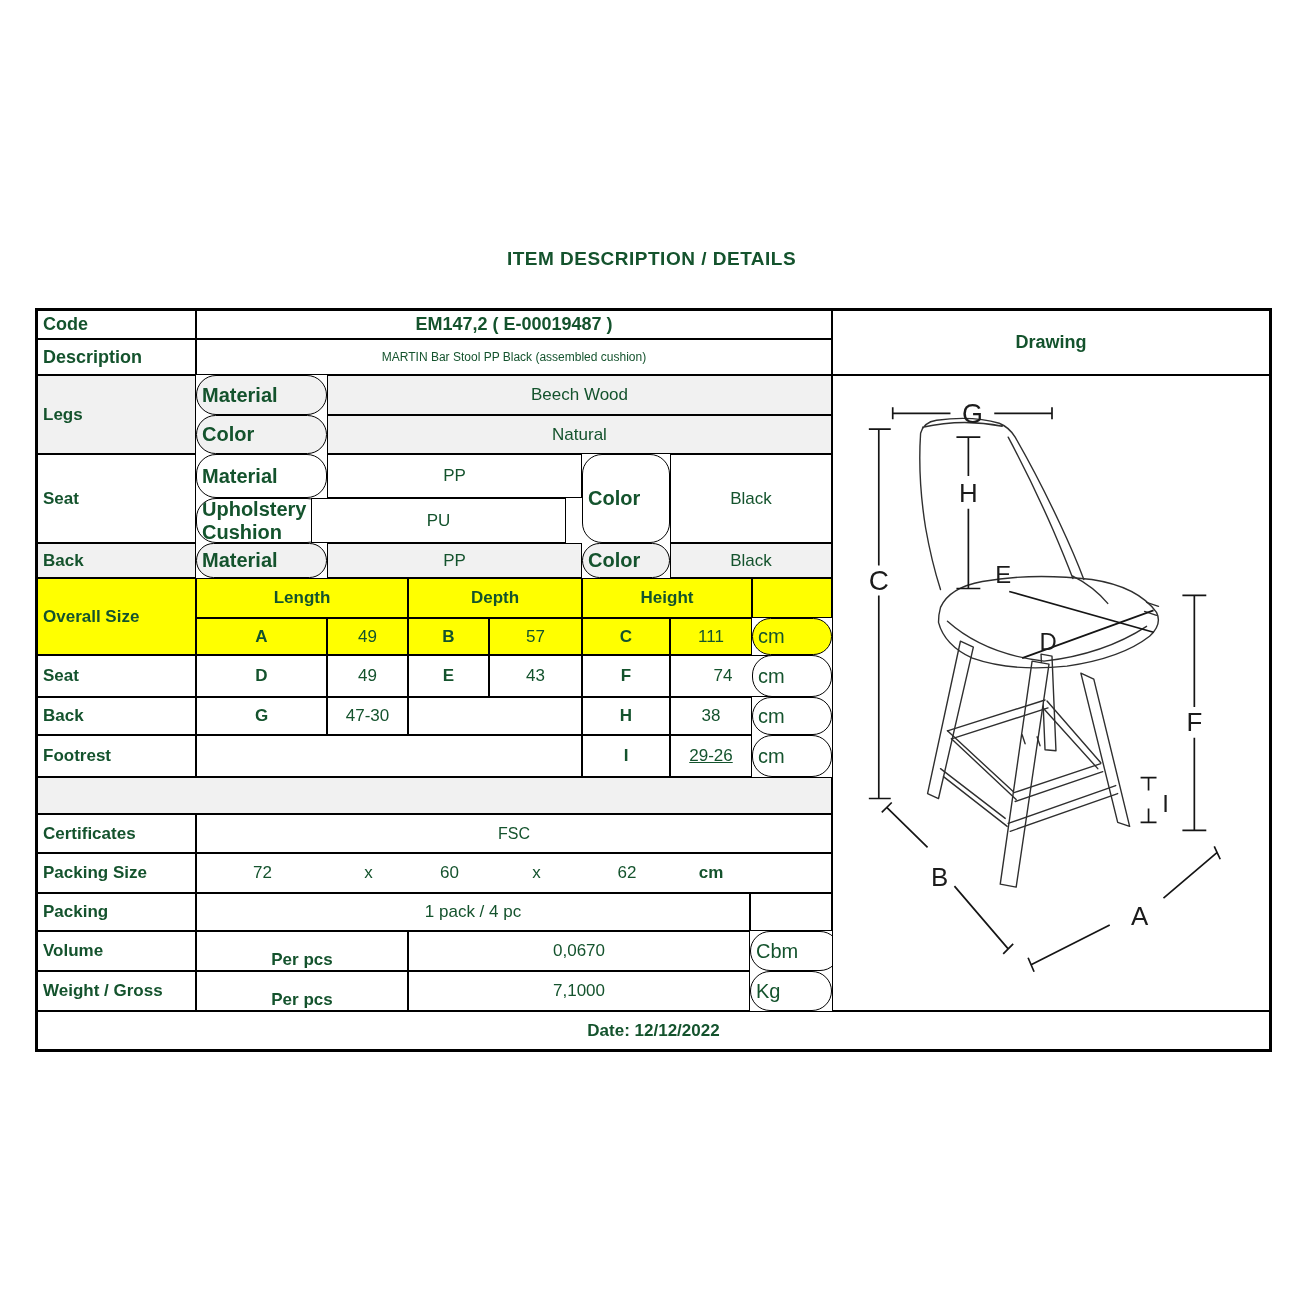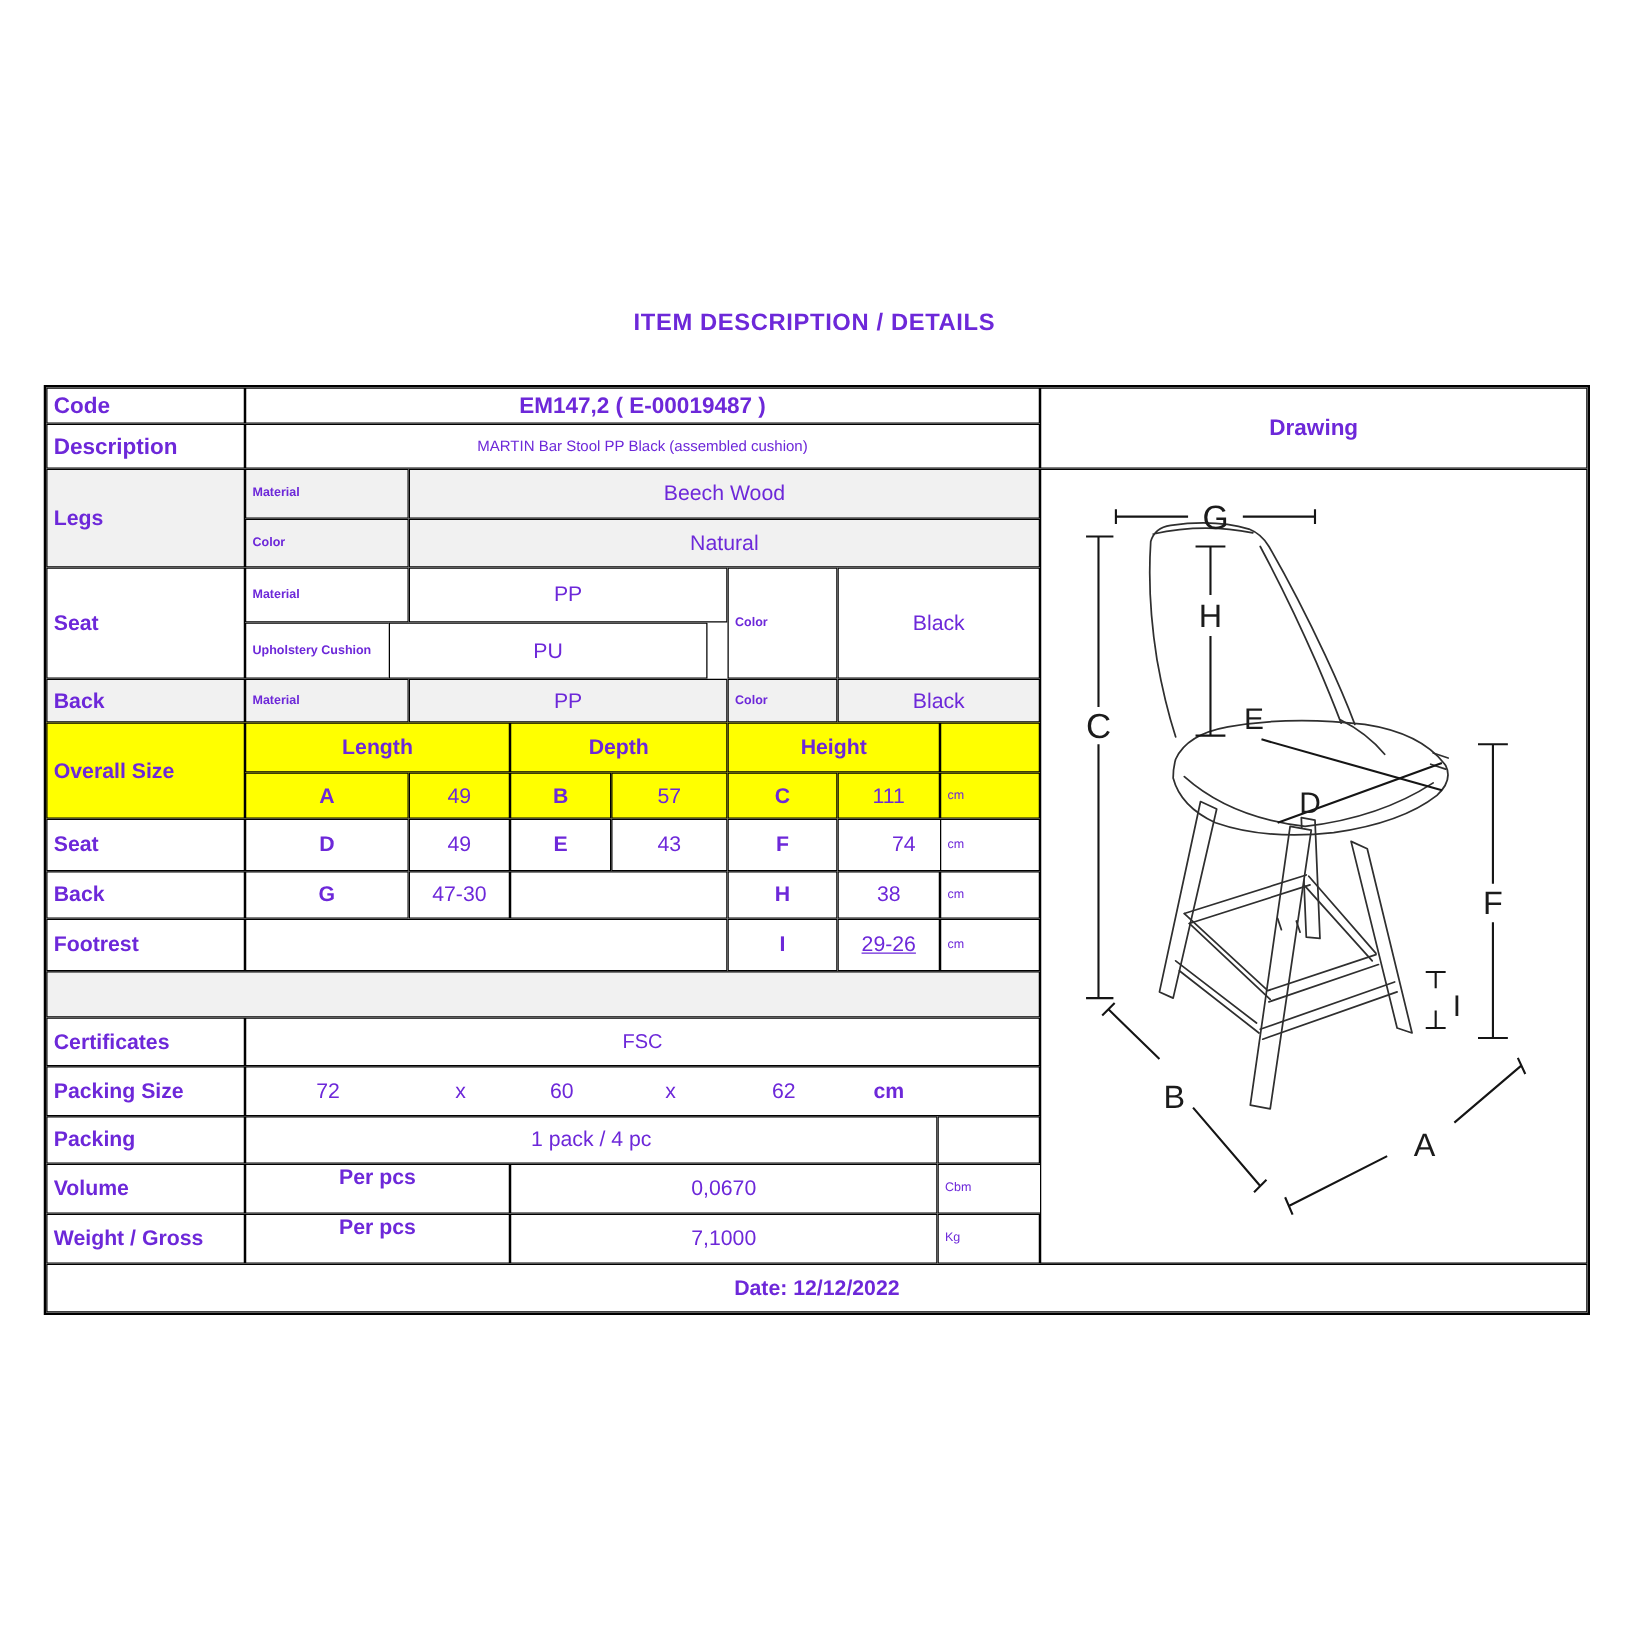--- a/index.html
+++ b/index.html
@@ -1,30 +1,30 @@
 <!DOCTYPE html>
 <html><head>
 <meta charset="utf-8">
 <style>
   html,body{margin:0;padding:0;background:#ffffff;}
   .page{position:relative;width:1300px;height:1300px;background:#fff;
-        font-family:"Liberation Sans", sans-serif;color:#6d28d9;}
+        font-family:"Liberation Sans", sans-serif;color:#14532d;}
   .title{position:absolute;left:35px;top:248px;width:1233px;height:30px;
          text-align:center;font-weight:bold;font-size:19px;letter-spacing:.5px;}
   .sheet{position:absolute;left:35px;top:308px;width:1233px;height:740px;
          border:2px solid #000;box-sizing:content-box;}
   .cell{position:absolute;border:1px solid #000;box-sizing:border-box;
         display:flex;align-items:center;font-size:17px;overflow:hidden;background:#fff;}
   .left{justify-content:flex-start;padding-left:5px;}
   .ctr{justify-content:center;text-align:center;}
   .b{font-weight:bold;}
   .gray{background:#f1f1f1;}
   .yellow{background:#ffff00;}
-  .sm{font-size:10px;line-height:1.12;}
-  .low{align-items:flex-end;padding-bottom:18px;}
+  .sm{font-size:20px;line-height:1.12;border-radius:20px;}
+  .low{align-items:flex-end;padding-bottom:0;}
   .pk{display:flex;align-items:center;}
   .pk span{display:inline-block;text-align:center;}
   .drawing-area{padding:0;}
   svg text{font-family:"Liberation Sans", sans-serif;fill:#1b1b1b;}
   .sk{fill:none;stroke:#2f2f2f;stroke-width:1.4;stroke-linecap:round;}
   .skf{fill:#ffffff;stroke:#2f2f2f;stroke-width:1.4;stroke-linejoin:round;}
   .dim{fill:none;stroke:#151515;stroke-width:1.7;stroke-linecap:butt;}
 </style>
 </head>
 <body>

